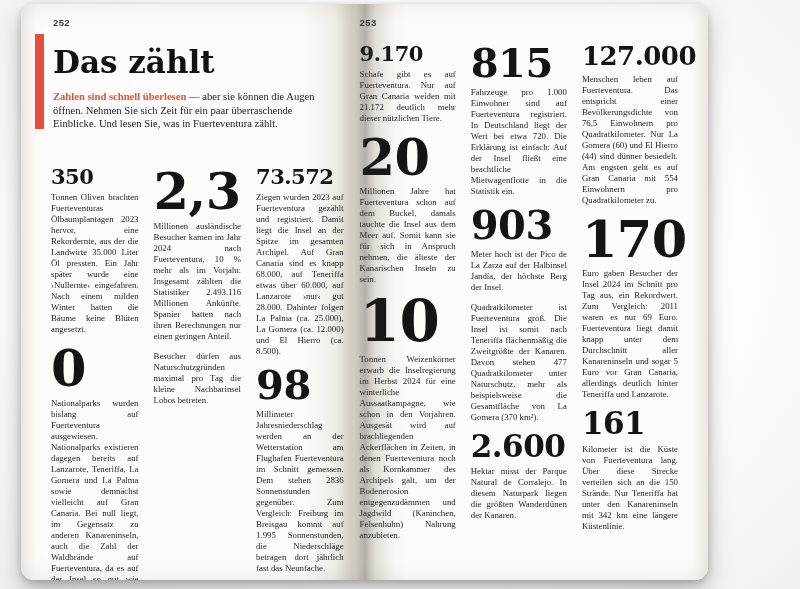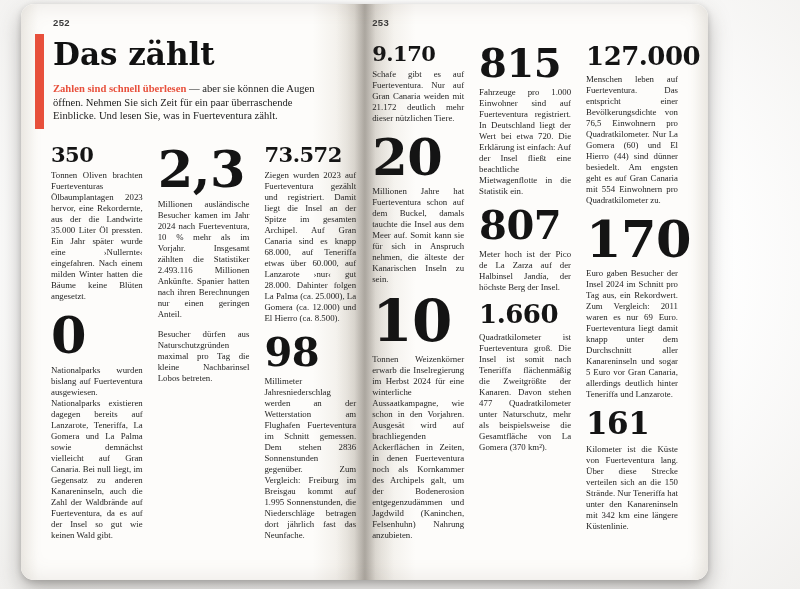--- a/index.html
+++ b/index.html
@@ -45,26 +45,26 @@
     color:#3a3a3a; letter-spacing:0.04em;
   }
   .pn-left  { text-align:left;  margin:3px 0 0 2px; }
   .pn-right { text-align:left; margin:3px 2px 0 0; }
 
   .accent-bar {
     position:absolute; left:14px; top:30px; width:9px; height:95px;
     background:#e8503c;
   }
   .title {
-    margin:10px 0 11px 2px;
+    margin:18px 0 11px 2px;
     font-family:"DejaVu Serif", serif; font-weight:700;
     font-size:31px; color:#111; line-height:1.05;
   }
   .intro {
-    width:278px; margin:0 0 22px 2px;
+    width:278px; margin:0 0 36px 2px;
     font-size:10.6px; line-height:1.32; color:#1c1c1c;
   }
   .intro-highlight { color:#e8503c; font-weight:700; }
 
   .cols { display:flex; gap:15px; }
   .cols-right { margin-top:16px; }
   .col { flex:1; min-width:0; }
 
   .stat { margin-bottom:9px; }
   .stat-value {
@@ -147,26 +147,29 @@
             <div class="stat-value v-xxxl">10</div>
             <p class="stat-text">Tonnen Weizenkörner erwarb die Inselregierung im Herbst 2024 für eine winterliche Aussaatkampagne, wie schon in den Vorjahren. Ausgesät wird auf brachliegenden Ackerflächen in Zeiten, in denen Fuerteventura noch als Kornkammer des Archipels galt, um der Bodenerosion entgegenzudämmen und Jagdwild (Kaninchen, Felsenhuhn) Nahrung anzubieten.</p>
           </div>
         </div>
         <div class="col">
           <div class="stat">
             <div class="stat-value v-xl">815</div>
             <p class="stat-text">Fahrzeuge pro 1.000 Einwohner sind auf Fuerteventura registriert. In Deutschland liegt der Wert bei etwa 720. Die Erklärung ist einfach: Auf der Insel fließt eine beachtliche Mietwagenflotte in die Statistik ein.</p>
           </div>
           <div class="stat">
-            <div class="stat-value v-xl">807</div>
+            <div class="stat-value v-xl">903</div>
             <p class="stat-text">Meter hoch ist der Pico de La Zarza auf der Halbinsel Jandía, der höchste Berg der Insel.</p>
           </div>
           <div class="stat">
-            <div class="stat-value v-m">1.660</div>
             <p class="stat-text">Quadratkilometer ist Fuerteventura groß. Die Insel ist somit nach Teneriffa flächenmäßig die Zweitgrößte der Kanaren. Davon stehen 477 Quadratkilometer unter Naturschutz, mehr als beispielsweise die Gesamtfläche von La Gomera (370 km²).</p>
+          </div>
+          <div class="stat">
+            <div class="stat-value v-l">2.600</div>
+            <p class="stat-text">Hektar misst der Parque Natural de Corralejo. In diesem Naturpark liegen die größten Wanderdünen der Kanaren.</p>
           </div>
         </div>
         <div class="col">
           <div class="stat">
             <div class="stat-value v-m">127.000</div>
             <p class="stat-text">Menschen leben auf Fuerteventura. Das entspricht einer Bevölkerungsdichte von 76,5 Einwohnern pro Quadratkilometer. Nur La Gomera (60) und El Hierro (44) sind dünner besiedelt. Am engsten geht es auf Gran Canaria mit 554 Einwohnern pro Quadratkilometer zu.</p>
           </div>
           <div class="stat">
             <div class="stat-value v-xxl">170</div>
             <p class="stat-text">Euro gaben Besucher der Insel 2024 im Schnitt pro Tag aus, ein Rekordwert. Zum Vergleich: 2011 waren es nur 69 Euro. Fuerteventura liegt damit knapp unter dem Durchschnitt aller Kanareninseln und sogar 5 Euro vor Gran Canaria, allerdings deutlich hinter Teneriffa und Lanzarote.</p>

